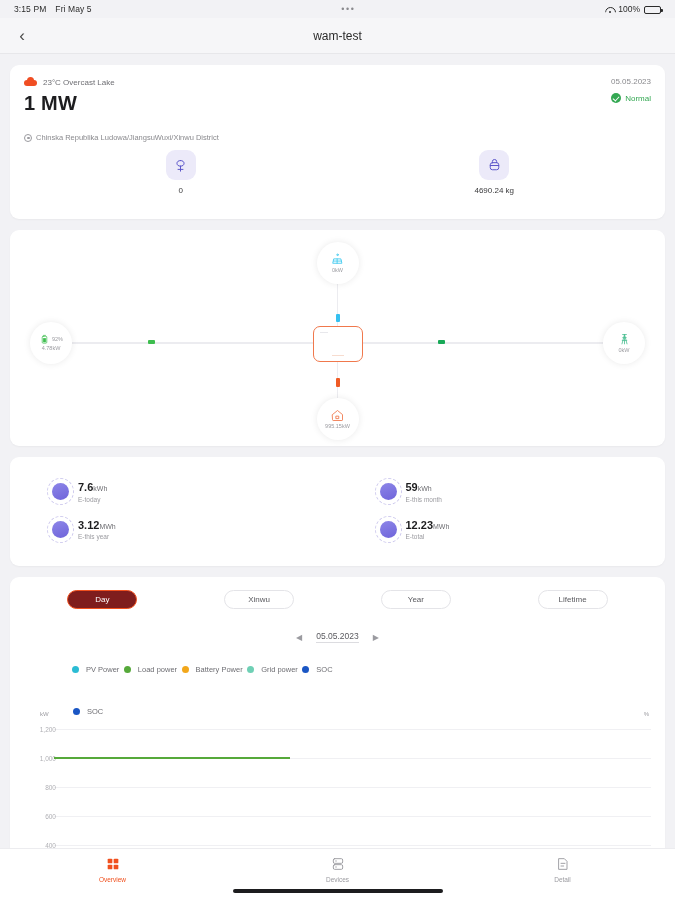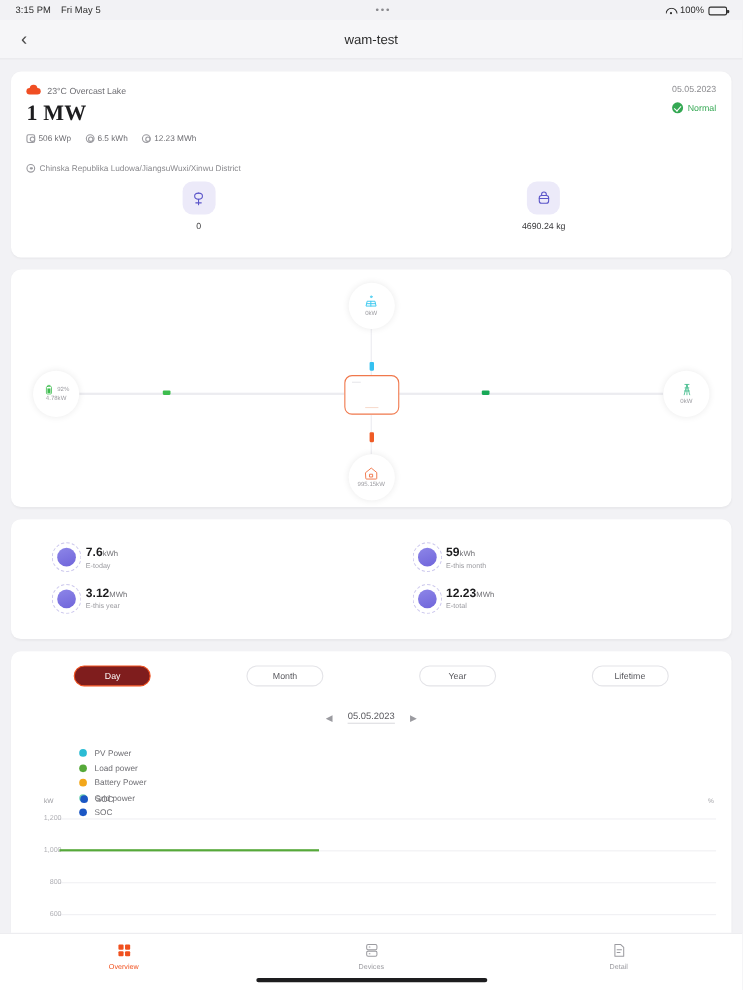--- a/index.html
+++ b/index.html
@@ -57,21 +57,21 @@
   .hc-weather { display: flex; align-items: center; gap: 6px; font-size: 8px; color: #6e6e73; }
   .cloud-ico { width: 13px; height: 10px; position: relative; }
   .cloud-ico::before{
     content:""; position:absolute; left:0; bottom:1px; width:13px; height:6.5px;
     background:#f04e23; border-radius:5px;
   }
   .cloud-ico::after{
     content:""; position:absolute; left:3px; top:0px; width:7px; height:7px;
     background:#f04e23; border-radius:50%;
   }
-  .hc-title { font-size: 20px; font-weight: bold; color: #1d1d1f; margin: 5px 0 6px 0; letter-spacing: .2px; font-family: Liberation Serif, serif;}
+  .hc-title { font-size: 20px; font-weight: bold; color: #1d1d1f; margin: 5px 0 6px 0; letter-spacing: .2px;}
   .hc-metrics { display: flex; gap: 13px; font-size: 7.5px; color: #6e6e73; align-items:center;}
   .hc-metric { display: flex; align-items: center; gap: 3px; }
   .mini-ico {
     width: 8px; height: 8px; border: 1px solid #9b9ba0; border-radius: 50%;
     display:inline-block; flex: none; position: relative;
   }
   .mini-ico.sq { border-radius: 2px; }
   .mini-ico::after{
     content:""; position:absolute; left:50%; top:50%; width:3px; height:3px;
     margin:-1.5px 0 0 -1.5px; border:.8px solid #9b9ba0; border-radius:50%;
@@ -153,21 +153,21 @@
   .tab {
     min-width:70px; height:19px; border-radius:10px; border:1px solid #e4e4e8;
     font-size:8px; color:#5a5a5f; display:flex; align-items:center; justify-content:center;
     background:#fff; cursor:pointer;
   }
   .tab.active { background:#7f1d1d; border-color:#f0501e; color:#fff; }
   .datenav { display:flex; align-items:center; justify-content:center; gap:14px; margin-top:22px; font-size:8.5px; color:#5a5a5f;}
   .datenav .arw { color:#9b9ba0; font-size:8px; cursor:pointer; }
   .date-txt { border-bottom:1px solid #dcdce0; padding-bottom:1px; }
 
-  .legend { position:absolute; left:62px; top:88px; display:flex; flex-direction:column; gap:4.5px;}
+  .legend { position:absolute; left:62px; top:88px; display:flex; flex-direction:row; gap:4.5px;}
   .lg { display:flex; align-items:center; gap:7px; font-size:7.5px; color:#6e6e73;}
   .lg-dot { width:7px; height:7px; border-radius:50%; flex:none;}
 
   .plot { position:absolute; left:0; right:0; top:140px; bottom:6px; }
   .y-unit { position:absolute; left:30px; top:-6px; font-size:6px; color:#9b9ba0;}
   .y-pct  { position:absolute; right:16px; top:-6px; font-size:6px; color:#9b9ba0;}
   .soc-leg { position:absolute; left:63px; top:-10px; display:flex; align-items:center; gap:7px; font-size:7.5px; color:#6e6e73;}
   .gridrow { position:absolute; left:44px; right:14px; height:1px; background:#f0f0f3; }
   .ytick { position:absolute; left:20px; width:26px; text-align:right; font-size:6.5px; color:#b0b0b5; transform:translateY(-50%);}
   .series-green { position:absolute; height:2px; background:#56a93a; }
@@ -204,34 +204,20 @@
 </div>
 
 <div class="scroll">
 
   <div class="card hcard">
     <div class="hc-weather">
       <span class="cloud-ico"></span>
       <span>23°C  Overcast  Lake</span>
     </div>
     <div class="hc-title">1 MW</div>
-    <div class="hc-metrics">
-      <span class="hc-metric">
-        <span class="mini-ico sq"></span>
-        <span>506 kWp</span>
-      </span>
-      <span class="hc-metric">
-        <span class="mini-ico"></span>
-        <span>6.5 kWh</span>
-      </span>
-      <span class="hc-metric">
-        <span class="mini-ico"></span>
-        <span>12.23 MWh</span>
-      </span>
-    </div>
     <div class="hc-loc">
       <span class="pin-ico"></span>
       <span>Chinska Republika Ludowa/JiangsuWuxi/Xinwu District</span>
     </div>
     <div class="hc-right">
       <div class="hc-date">05.05.2023</div>
       <div class="hc-status">
         <span class="check-ico"></span>
         <span>Normal</span>
       </div>
@@ -344,21 +330,21 @@
       <div>
         <div class="stat-val"><span>12.23</span><span class="stat-unit">MWh</span></div>
         <div class="stat-lbl">E-total</div>
       </div>
     </div>
   </div>
 
   <div class="card chart-card">
     <div class="tabs">
       <div class="tab active">Day</div>
-      <div class="tab">Month</div>
+      <div class="tab">Xinwu</div>
       <div class="tab">Year</div>
       <div class="tab">Lifetime</div>
     </div>
 
     <div class="datenav">
       <span class="arw">◀</span>
       <span class="date-txt">05.05.2023</span>
       <span class="arw">▶</span>
     </div>
 

